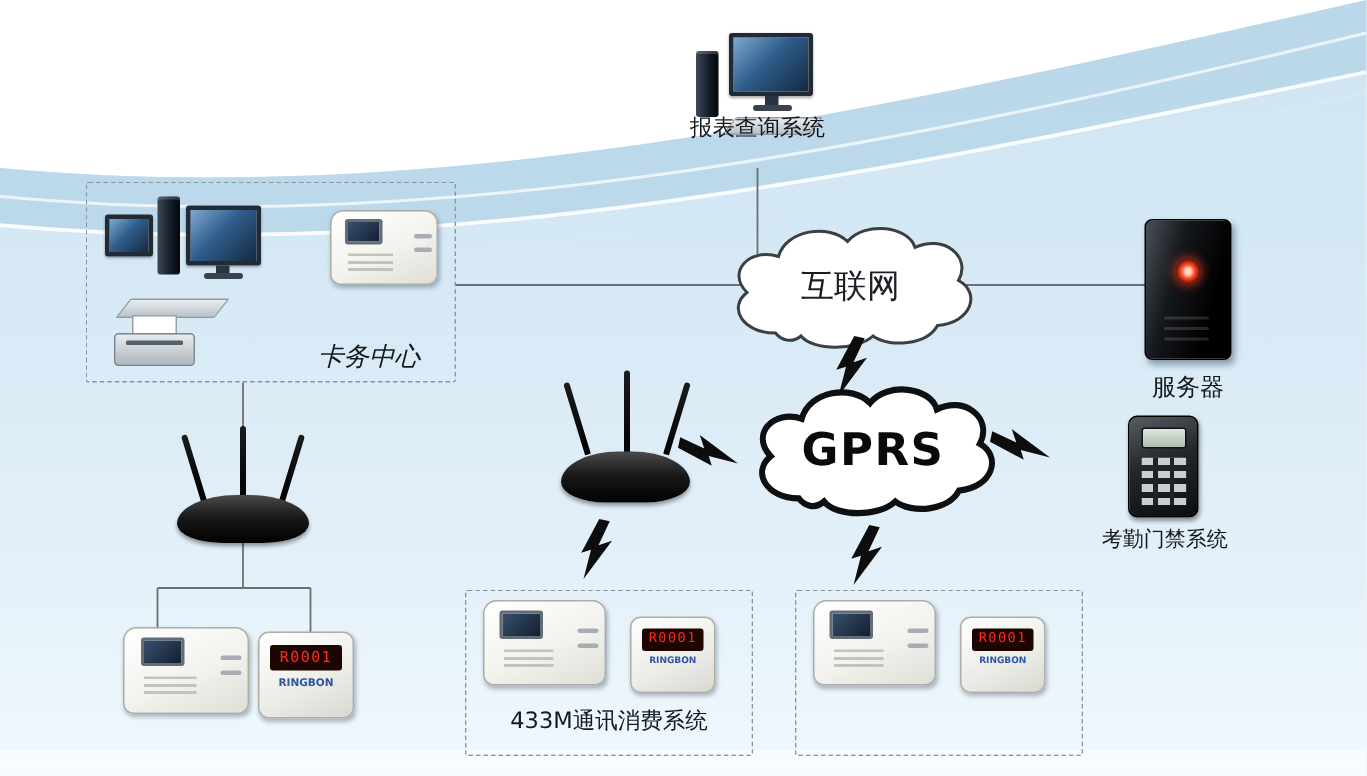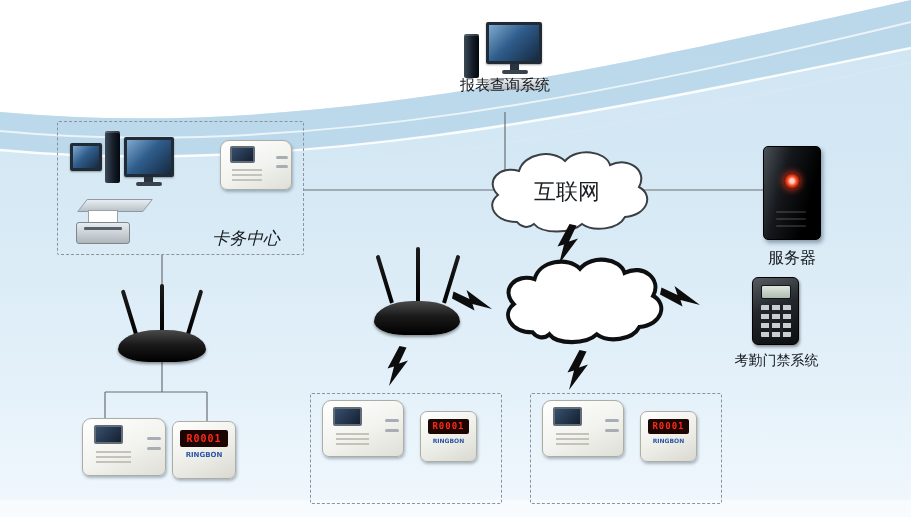--- a/index.html
+++ b/index.html
@@ -29,21 +29,21 @@
   .pos{position:absolute;background:linear-gradient(155deg,#ffffff 0%,#f2f2ee 55%,#dfdfd8 100%);
     border:1px solid #adada3;border-radius:9px 9px 7px 7px;box-shadow:1px 2px 3px rgba(40,60,80,.35);z-index:4;}
   .pos-scr{left:13%;top:11%;width:36%;height:34%;background:linear-gradient(135deg,#37506e,#141f30);border:2px solid #646c75;border-radius:2px;}
   .pos-keys{left:16%;top:58%;width:42%;height:26%;background:repeating-linear-gradient(180deg,#c3c3ba 0 2px,rgba(0,0,0,0) 2px 5px);}
   .pos-slot{right:5%;width:17%;height:6%;background:#a7adb2;border-radius:2px;}
 
   
   .led{position:absolute;background:linear-gradient(155deg,#ffffff,#ECECE6 60%,#d9d9d2 100%);
     border:1px solid #aeaea4;border-radius:7px;box-shadow:1px 2px 3px rgba(40,60,80,.35);z-index:4;}
   .led-disp{left:12%;top:14%;width:76%;height:30%;background:#1d0502;border-radius:2px;color:#ff2a1a;
-    font-family:"DejaVu Sans Mono","Liberation Mono",monospace;font-weight:bold;
+    font-family:"DejaVu Sans Mono","Liberation Mono",monospace;font-weight:normal;
     display:flex;align-items:center;justify-content:center;letter-spacing:1px;}
   .led-brand{left:0;top:52%;width:100%;text-align:center;color:#2c55a5;font-weight:bold;}
 
   
   .ant{width:4px;background:linear-gradient(180deg,#1c1c1c,#000);border-radius:3px 3px 1px 1px;transform-origin:50% 100%;}
   .router-body{background:linear-gradient(180deg,#4a4a4a 0%,#1a1a1a 45%,#000 100%);
     border-radius:45% 45% 35% 35% / 60% 60% 40% 40%;box-shadow:0 2px 3px rgba(0,0,0,.4);}
 
   
   .server-body{position:absolute;background:linear-gradient(105deg,#4a5158 0%,#15181c 35%,#000 75%);
@@ -100,20 +100,21 @@
   <div class="dashed" style="left:530px;top:393px;width:192px;height:111px;"></div>
 
   <svg class="cloud-svg" style="left:477px;top:144px;width:180px;height:96px;" viewBox="0 0 180 96">
     <use href="#cloudP" fill="#ffffff" stroke="#3a3f44" stroke-width="2"></use>
   </svg>
   <div class="cloud-label" style="left:477px;top:181px;width:180px;font-size:22px;line-height:22px;">互联网</div>
 
   <svg class="cloud-svg" style="left:493px;top:251px;width:178px;height:100px;" viewBox="0 0 180 96" preserveAspectRatio="none">
     <use href="#cloudP" fill="#ffffff" stroke="#0e0f10" stroke-width="4"></use>
   </svg>
+  <div class="cloud-label" style="left:493px;top:285px;width:178px;font-size:30px;line-height:32px;font-weight:bold;letter-spacing:1px;color:#0a0a0a;">GPRS</div>
 
   <svg class="layer" style="z-index:3" viewBox="0 0 911 517">
     <g fill="#0d0d0d" stroke="none">
       <use href="#boltP" transform="translate(556,224)"></use>
       <use href="#boltP" transform="translate(452,312) rotate(-90)"></use>
       <use href="#boltP" transform="translate(660,308) rotate(-90)"></use>
       <use href="#boltP" transform="translate(386,346)"></use>
       <use href="#boltP" transform="translate(566,350)"></use>
     </g>
   </svg>
@@ -190,20 +191,21 @@
   <div class="pos" style="left:322px;top:400px;width:82px;height:57px;">
     <i class="pos-scr"></i>
     <i class="pos-keys"></i>
     <i class="pos-slot" style="top:32%;"></i>
     <i class="pos-slot" style="top:50%;"></i>
   </div>
   <div class="led" style="left:420px;top:411px;width:57px;height:51px;">
     <i class="led-disp" style="font-size:9px;">R0001</i>
     <i class="led-brand" style="font-size:6px;">RINGBON</i>
   </div>
+  <div class="label" style="left:312px;top:471px;width:188px;font-size:15px;">433M通讯消费系统</div>
 
   <div class="pos" style="left:542px;top:400px;width:82px;height:57px;">
     <i class="pos-scr"></i>
     <i class="pos-keys"></i>
     <i class="pos-slot" style="top:32%;"></i>
     <i class="pos-slot" style="top:50%;"></i>
   </div>
   <div class="led" style="left:640px;top:411px;width:57px;height:51px;">
     <i class="led-disp" style="font-size:9px;">R0001</i>
     <i class="led-brand" style="font-size:6px;">RINGBON</i>

